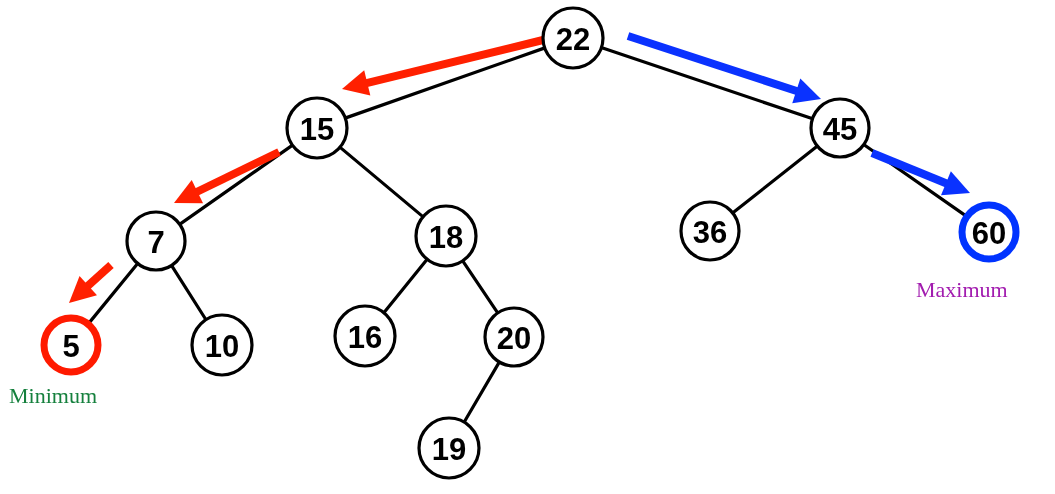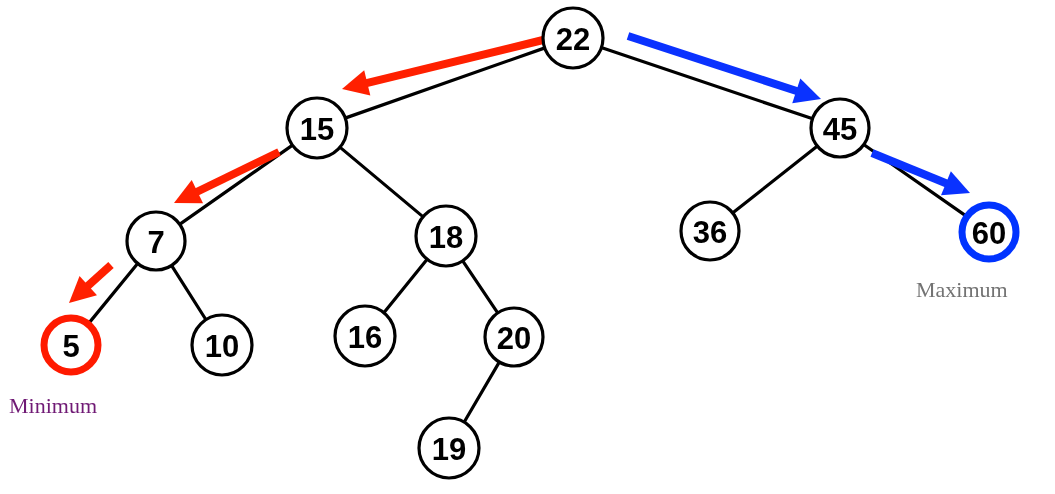--- a/index.html
+++ b/index.html
@@ -66,27 +66,27 @@
   .arrow-head-blue { fill: #0a32ff; }
   .anno-label {
     position: absolute;
     font-family: "Liberation Serif", serif;
     font-size: 22px;
     font-weight: normal;
     white-space: nowrap;
   }
   #label-minimum {
     left: 9px;
-    top: 393px;
-    color: #701a75;
+    top: 383px;
+    color: #15803d;
   }
   #label-maximum {
     left: 916px;
     top: 277px;
-    color: #737373;
+    color: #a21caf;
   }
 </style>
 </head>
 <body>
 
 <div id="canvas">
 
   <svg id="tree-svg" viewBox="0 0 1055 494">
     <g id="edges-group">
         <line x1="545.6414630661975" y1="47.618235640789955" x2="344.35853693380255" y2="118.38176435921004" class="edge-line"></line>

